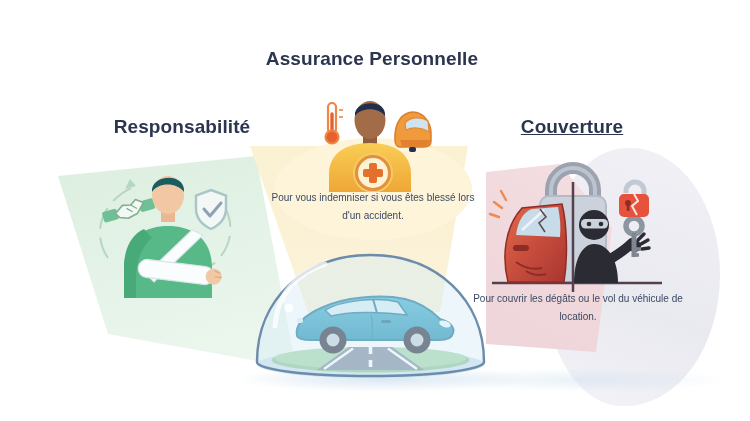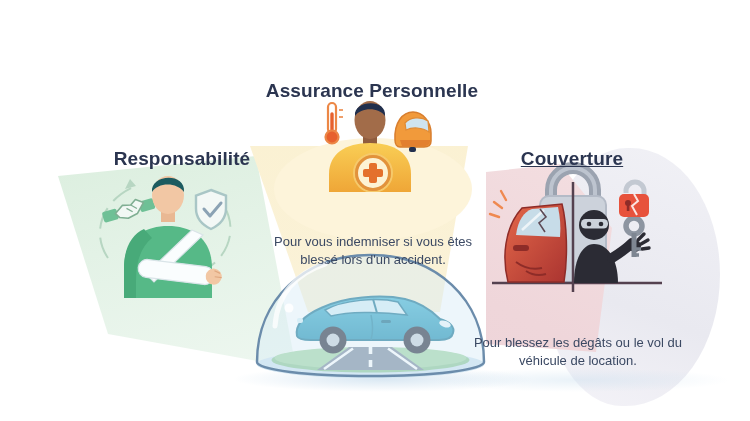--- a/index.html
+++ b/index.html
@@ -42,25 +42,24 @@
     border-radius:50%;
   }
   
   .title{
     color:#2b3550;font-weight:700;font-size:19px;line-height:21.5px;
     text-align:center;letter-spacing:.1px;
   }
   .title-center{left:222px;top:48px;width:300px;}
   .title-left{left:72px;top:116px;width:220px;}
   .title-right{left:462px;top:116px;width:220px;text-decoration:underline;}
-  .title span{display:block;margin-top:32px;}
+  .title span{display:block;}
   .desc{
-    color:#3b4963;font-size:13px;line-height:17.5px;font-weight:500;
+    color:#3b4963;font-size:10px;line-height:17.5px;font-weight:500;
     text-align:center;
-    margin-top:44px;
   }
   .desc-left{left:73px;top:289px;width:192px;}
   .desc-center{left:265px;top:189px;width:216px;}
   .desc-right{left:470px;top:290px;width:216px;}
   svg{display:block;}
 </style>
 </head>
 <body>
 
 <div class="canvas">
@@ -233,15 +232,15 @@
     <span>Assurance Personnelle</span>
   </div>
   <div class="abs title title-left">
     <span>Responsabilité</span>
   </div>
   <div class="abs title title-right">
     <span>Couverture</span>
   </div>
 
   <div class="abs desc desc-center">Pour vous indemniser si vous êtes blessé lors d'un accident.</div>
-  <div class="abs desc desc-right">Pour blessez les dégâts ou le vol du véhicule de location.</div>
+  <div class="abs desc desc-right">Pour couvrir les dégâts ou le vol du véhicule de location.</div>
 
 </div>
 
 </body></html>

